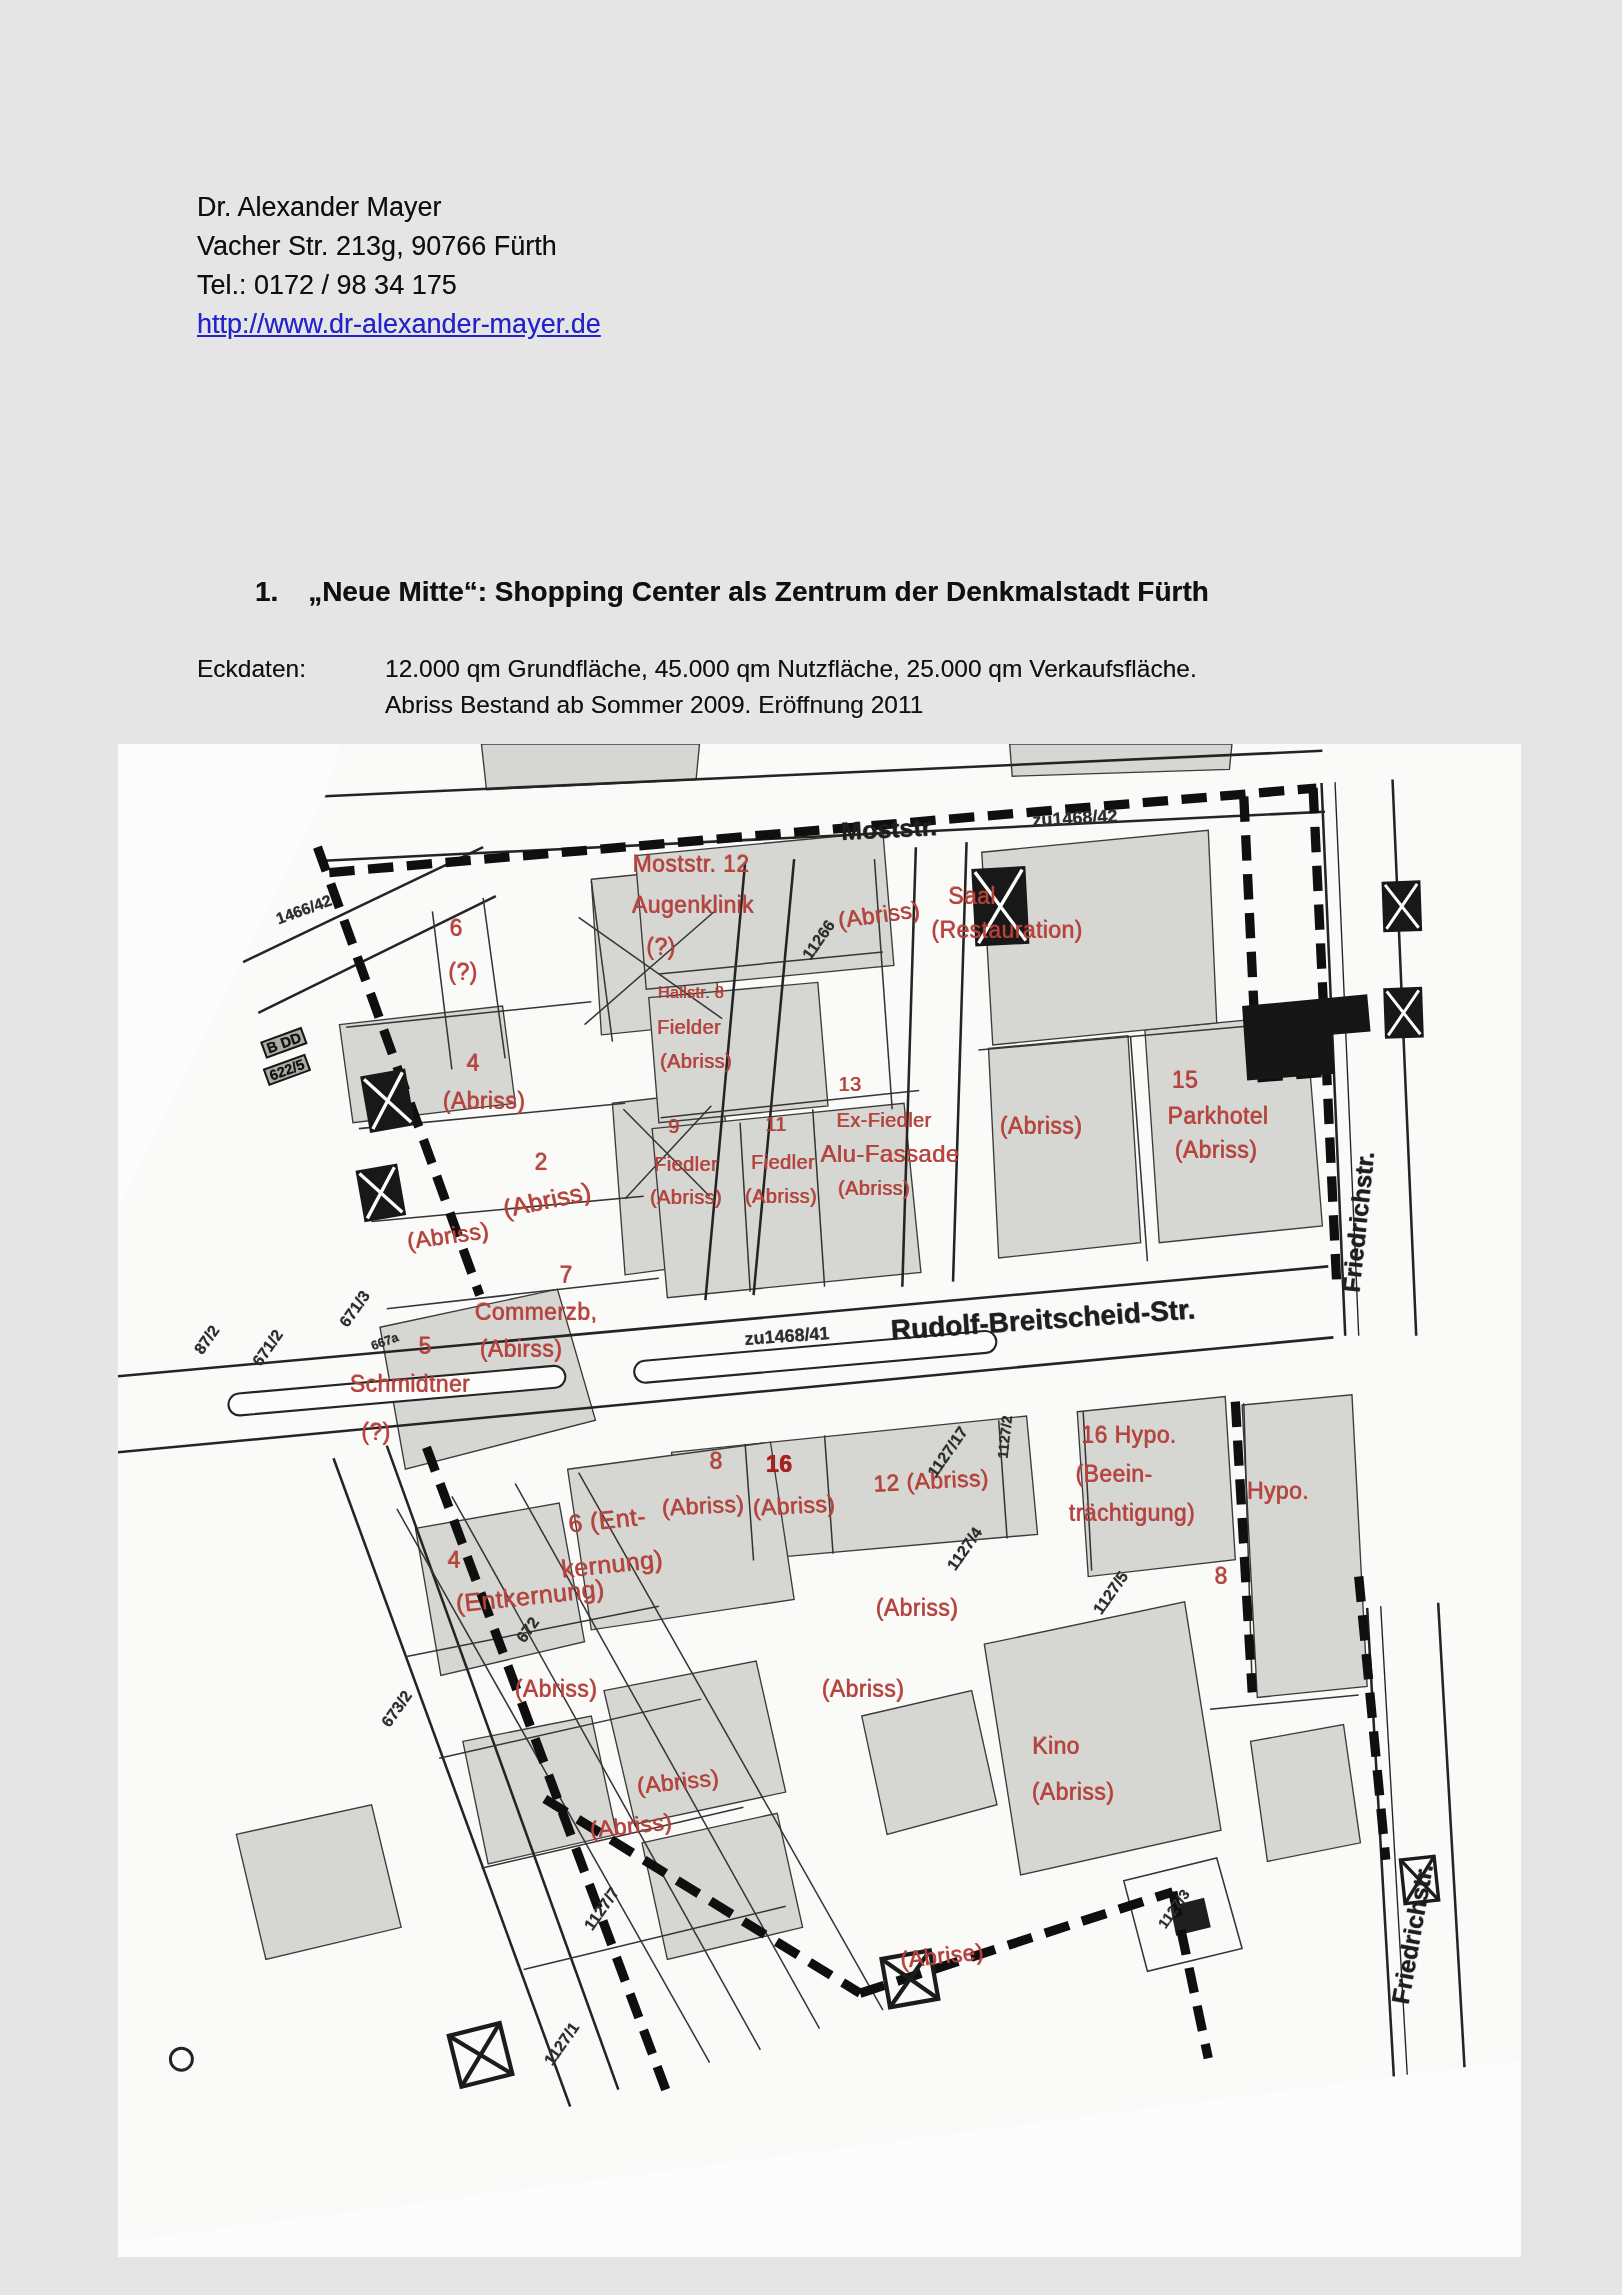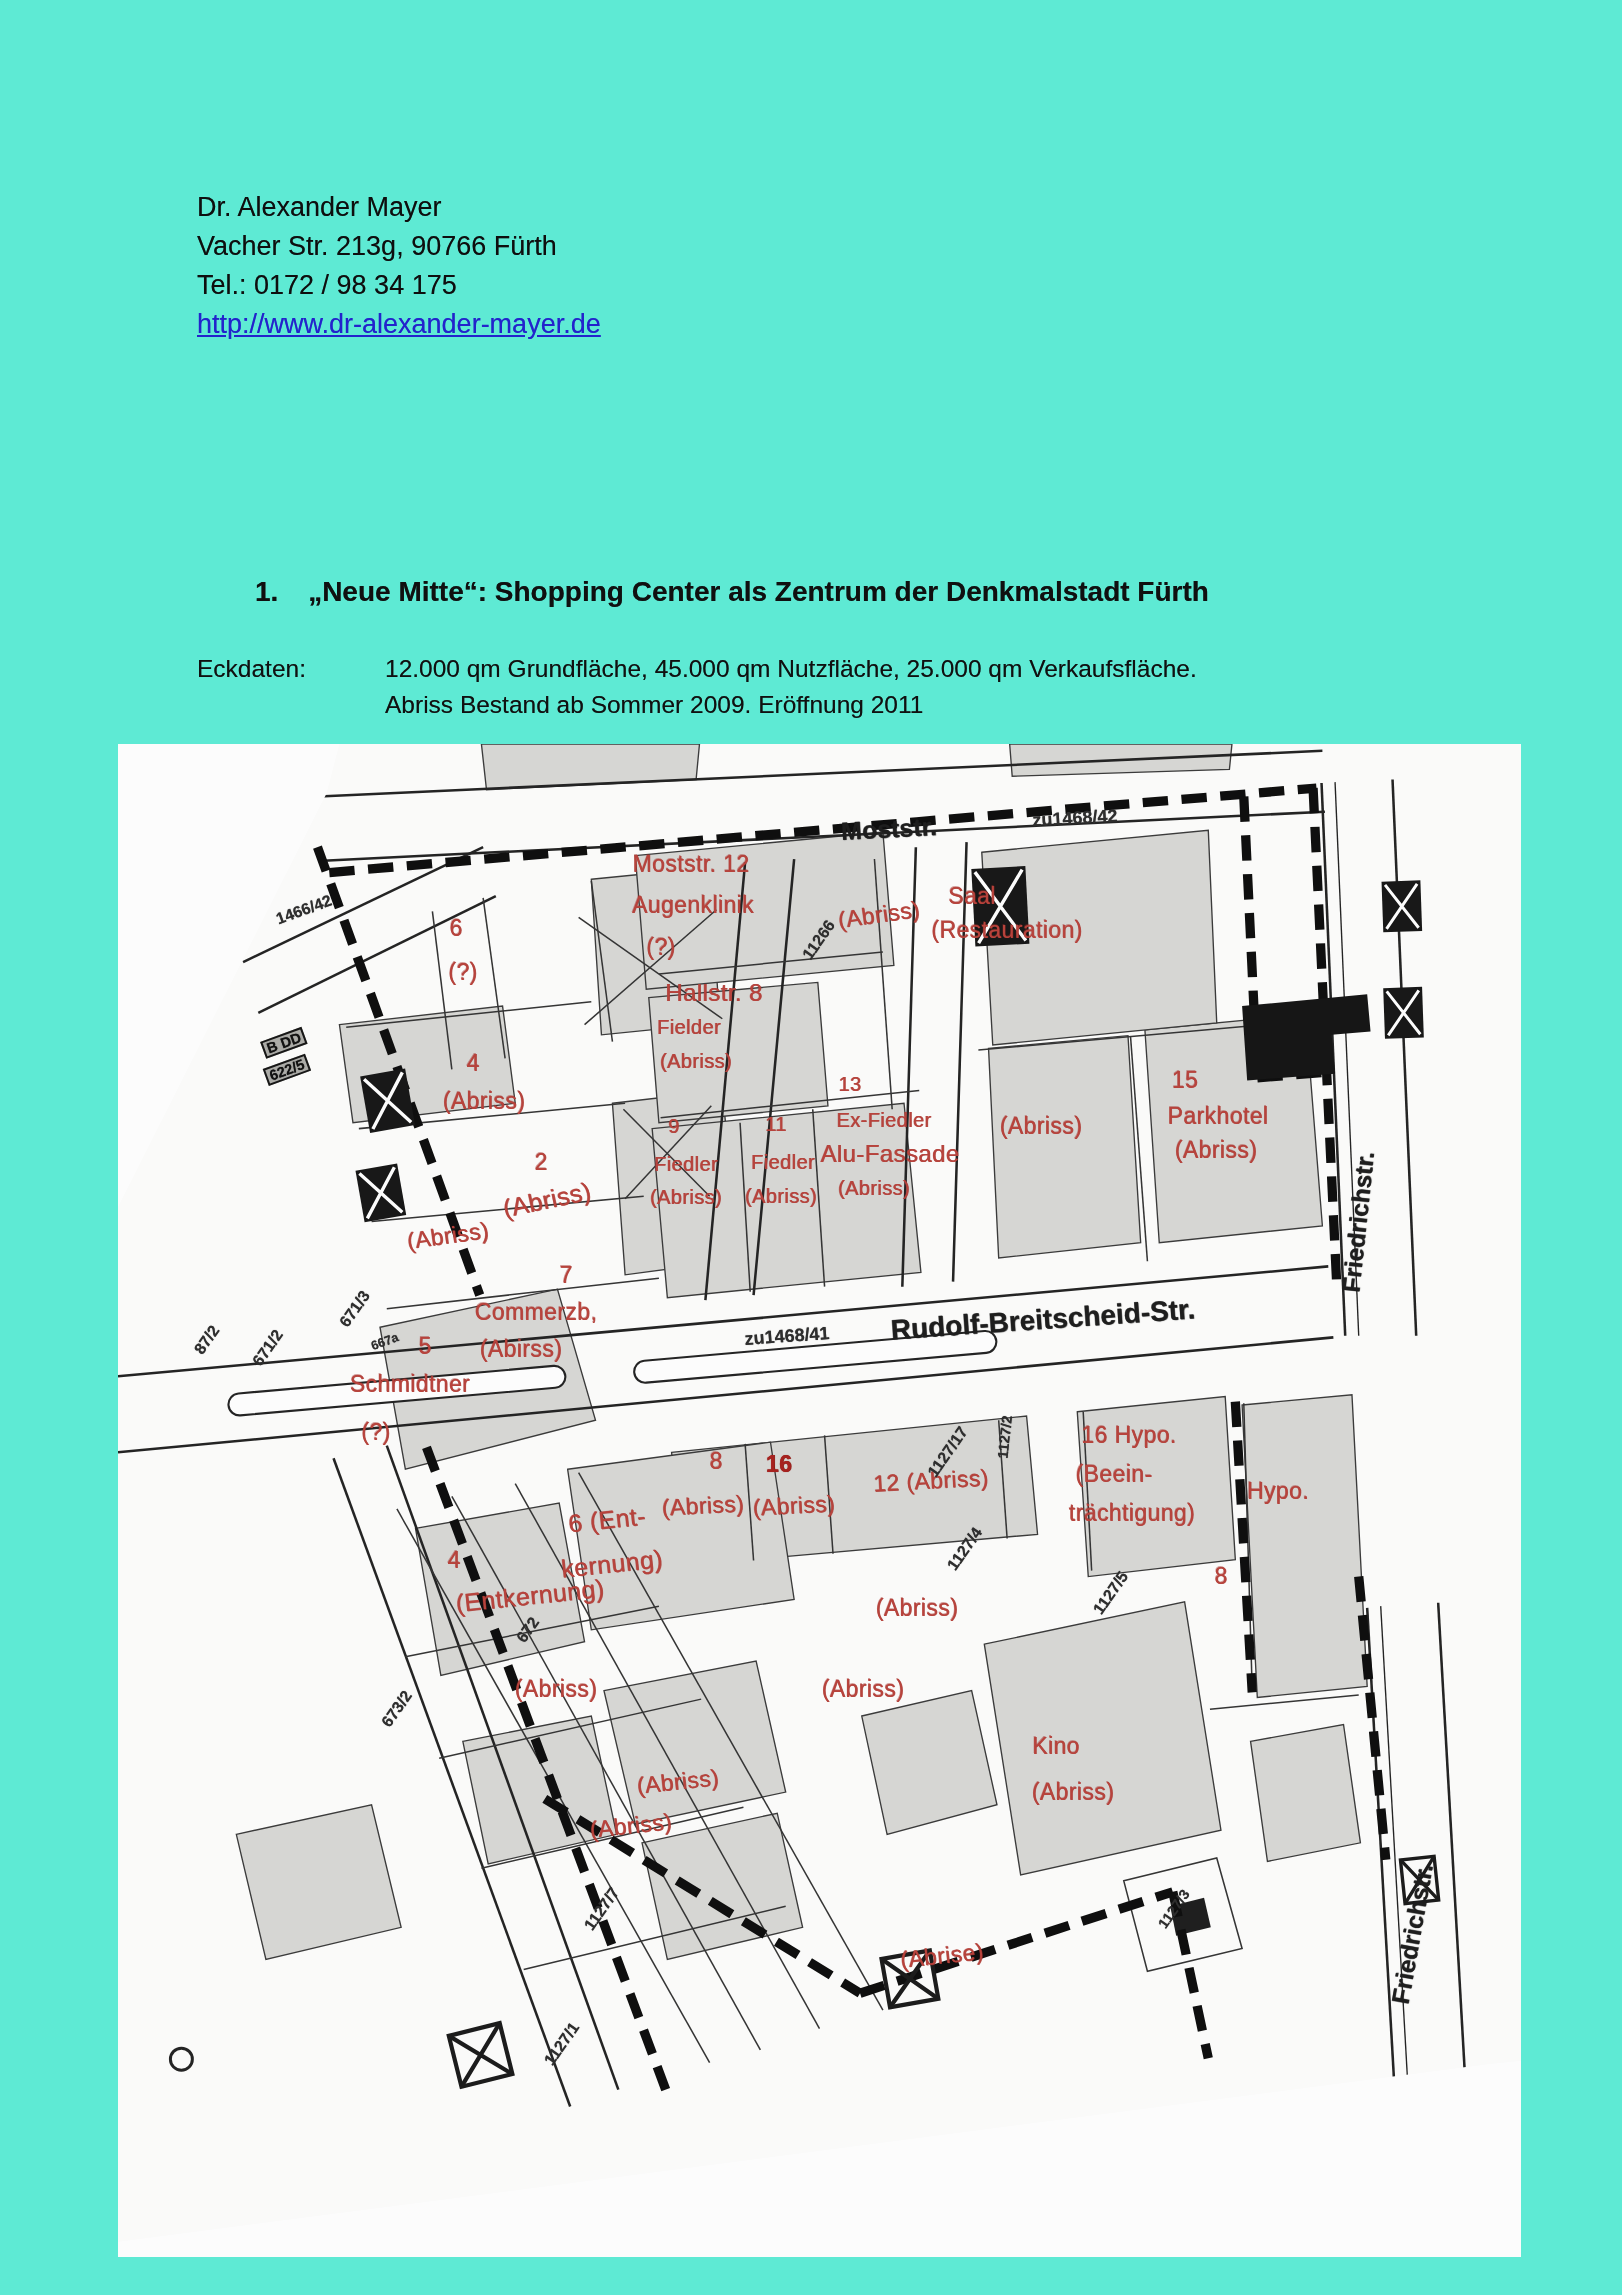--- a/index.html
+++ b/index.html
@@ -1,16 +1,16 @@
 <!DOCTYPE html>
 <html style="font-size:13.5px"><head>
 <meta charset="utf-8">
 <style>
   html,body{margin:0;padding:0;background:#fff;}
-  .page{position:relative;width:1623px;height:2295px;background:#5eead4;overflow:hidden;
+  .page{position:relative;width:1623px;height:2295px;background:#e5e5e5;overflow:hidden;
         font-family:"Liberation Sans", sans-serif;color:#101010;}
   
   .sender{position:absolute;left:197px;top:188px;font-size:27px;line-height:39px;color:#0e0e0e;
           text-shadow:0 0 0.5px rgba(20,20,20,.55);}
   .sender a{color:#2323cc;text-decoration:underline;text-shadow:0 0 0.5px rgba(35,35,200,.6);}
   
   .titlebar{position:absolute;left:197px;top:445px;width:1234px;font-size:33px;font-weight:700;
             text-shadow:0 0 0.6px rgba(10,10,10,.6);}
   .titlebar .date{position:absolute;left:955px;top:0;}
   
@@ -225,21 +225,21 @@
         <div class="mlabel red" style="left: 330px; top: 492px; transform: translate(-50%, -50%) rotate(-8deg);">(Abriss)</div>
         <div class="mlabel red" style="left: 448px; top: 531px; transform: translate(-50%, -50%) rotate(0deg);">7</div>
         <div class="mlabel red" style="left: 418px; top: 568px; transform: translate(-50%, -50%) rotate(0deg);">Commerzb,</div>
         <div class="mlabel red" style="left: 403px; top: 605px; transform: translate(-50%, -50%) rotate(0deg);">(Abirss)</div>
         <div class="mlabel red" style="left: 307px; top: 602px; transform: translate(-50%, -50%) rotate(0deg);">5</div>
         <div class="mlabel red" style="left: 292px; top: 640px; transform: translate(-50%, -50%) rotate(0deg);">Schmidtner</div>
         <div class="mlabel red" style="left: 258px; top: 688px; transform: translate(-50%, -50%) rotate(0deg);">(?)</div>
         <div class="mlabel red" style="left: 573px; top: 120px; transform: translate(-50%, -50%) rotate(0deg);">Moststr. 12</div>
         <div class="mlabel red" style="left: 575px; top: 161px; transform: translate(-50%, -50%) rotate(0deg);">Augenklinik</div>
         <div class="mlabel red" style="left: 543px; top: 203px; transform: translate(-50%, -50%) rotate(0deg);">(?)</div>
-        <div class="mlabel red" style="left: 573px; top: 249px; font-size: 24px; transform: translate(-50%, -50%) rotate(0deg); margin-left: 23px;">Hallstr. 8</div>
+        <div class="mlabel red" style="left: 573px; top: 249px; font-size: 16px; transform: translate(-50%, -50%) rotate(0deg);">Hallstr. 8</div>
         <div class="mlabel red" style="left: 571px; top: 283px; font-size: 20px; transform: translate(-50%, -50%) rotate(0deg);">Fielder</div>
         <div class="mlabel red" style="left: 578px; top: 317px; font-size: 20px; transform: translate(-50%, -50%) rotate(0deg);">(Abriss)</div>
         <div class="mlabel red" style="left: 556px; top: 382px; font-size: 20px; transform: translate(-50%, -50%) rotate(0deg);">9</div>
         <div class="mlabel red" style="left: 568px; top: 420px; font-size: 20px; transform: translate(-50%, -50%) rotate(0deg);">Fiedler</div>
         <div class="mlabel red" style="left: 568px; top: 453px; font-size: 20px; transform: translate(-50%, -50%) rotate(0deg);">(Abriss)</div>
         <div class="mlabel red" style="left: 658px; top: 380px; font-size: 20px; transform: translate(-50%, -50%) rotate(0deg);">11</div>
         <div class="mlabel red" style="left: 665px; top: 418px; font-size: 20px; transform: translate(-50%, -50%) rotate(0deg);">Fiedler</div>
         <div class="mlabel red" style="left: 663px; top: 452px; font-size: 20px; transform: translate(-50%, -50%) rotate(0deg);">(Abriss)</div>
         <div class="mlabel red" style="left: 732px; top: 340px; font-size: 20px; transform: translate(-50%, -50%) rotate(0deg);">13</div>
         <div class="mlabel red" style="left: 766px; top: 376px; font-size: 20px; transform: translate(-50%, -50%) rotate(0deg);">Ex-Fiedler</div>

